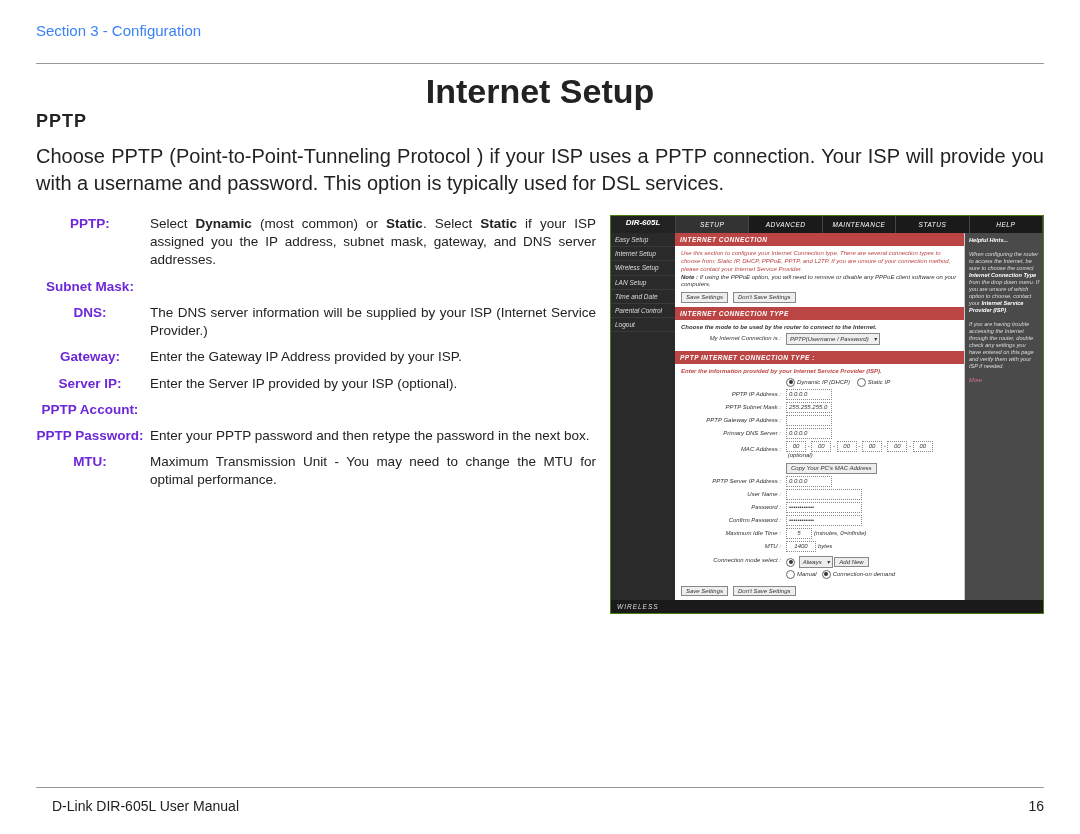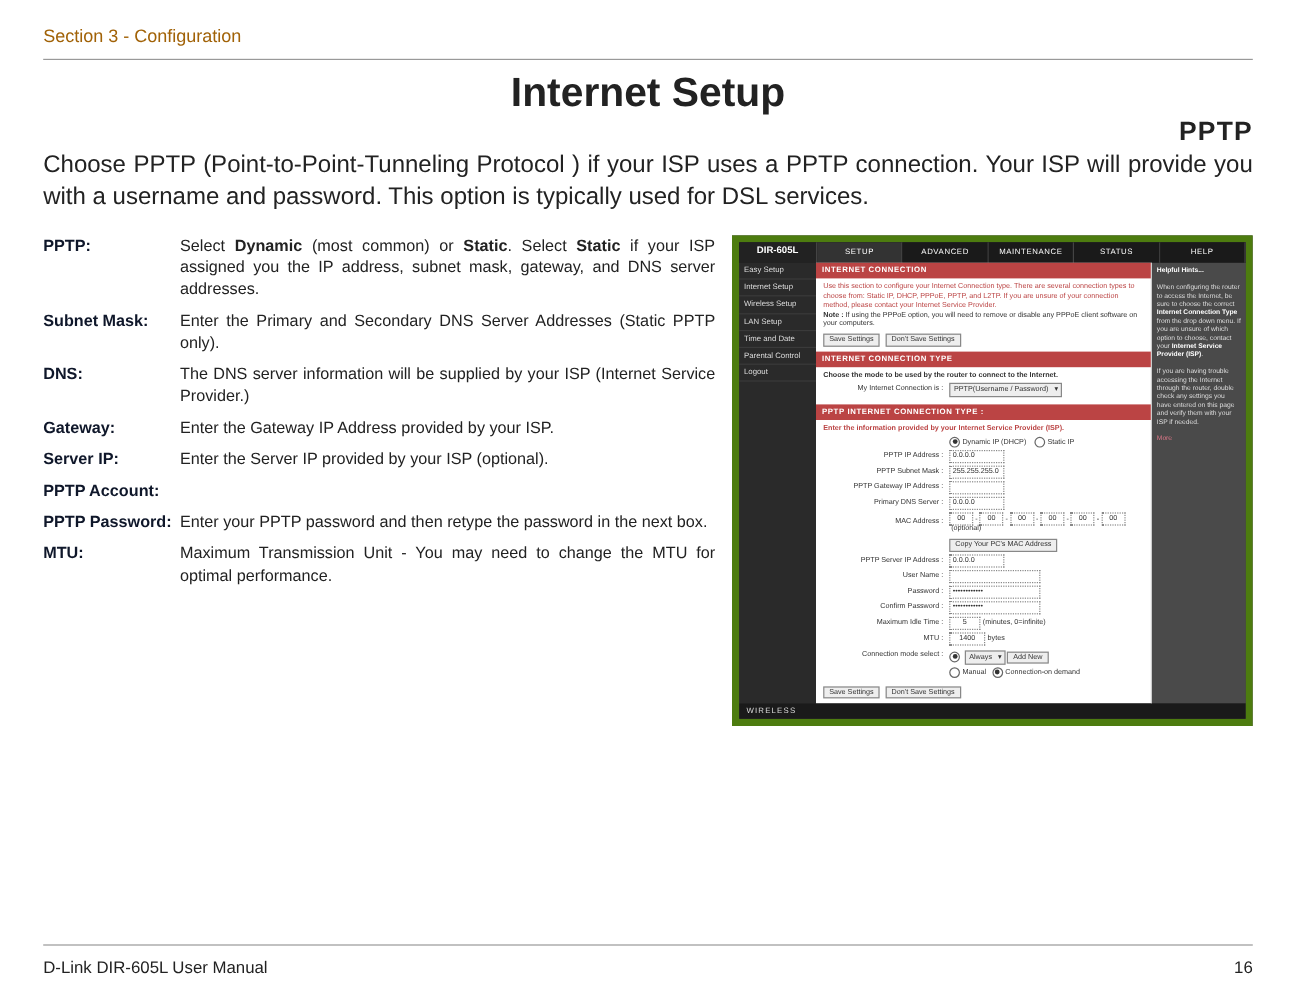--- a/index.html
+++ b/index.html
@@ -15,39 +15,39 @@
   }
   .page {
     padding: 22px 36px 20px 36px;
     box-sizing: border-box;
     height: 100%;
     display: flex;
     flex-direction: column;
   }
   .top-header {
     font-size: 15px;
-    color: #a16207;
-    margin-bottom: 6px;
+    color: #3b82f6;
+    margin-bottom: 20px;
   }
   .rule {
     border: none;
     border-top: 1px solid #999;
     margin: 4px 0 8px 0;
   }
   h1 {
     text-align: center;
     font-size: 34px;
     font-weight: 700;
     margin: 0 0 0 0;
   }
   h2 {
-    text-align: right;
-    font-size: 22px;
+    text-align: left;
+    font-size: 18px;
     font-weight: 700;
-    margin: 0 0 1px 0;
+    margin: 0 0 11px 0;
     letter-spacing: 1px;
   }
   .intro {
     font-size: 20px;
     line-height: 1.35;
     margin: 0 0 18px 0;
     text-align: justify;
   }
   .content-row {
     display: flex;
@@ -57,42 +57,43 @@
   }
   .defs {
     flex: 0 0 560px;
   }
   .def {
     display: flex;
     margin-bottom: 8px;
   }
   .def-term {
     flex: 0 0 108px;
-    text-align: left;
-    color: #0f172a;
+    text-align: center;
+    color: #6d28d9;
     font-weight: 700;
     font-size: 13.5px;
     padding-right: 6px;
     line-height: 1.35;
   }
   .def-desc {
     flex: 1;
     font-size: 13.5px;
     line-height: 1.35;
     text-align: justify;
   }
   .def-desc b { font-weight: 700; }
   .screenshot {
     flex: 1;
     font-size: 7px;
     line-height: 1.1;
   }
   .scr-outer {
-    border: 6px solid #4d7c0f;
-    background: #404040;
+    border: 1px solid #4d7c0f;
+    background: #4c1d95;
+    font-style: italic;
   }
   .scr-topbar {
     display: flex;
     background: #181818;
     color: #fff;
   }
   .scr-brand {
     flex: 0 0 64px;
     background: #222;
     color: #fff;
@@ -233,20 +234,21 @@
     font-size: 6.5px;
     padding: 3px 6px;
     letter-spacing: 1px;
   }
   .footer {
     display: flex;
     justify-content: space-between;
     font-size: 14px;
     margin-top: auto;
     padding-top: 6px;
+    margin-left: 16px;
   }
   .rule-bottom {
     border: none;
     border-top: 1px solid #999;
     margin: 6px 0 4px 0;
   }
 </style>
 </head>
 <body>
 
@@ -261,21 +263,20 @@
 
   <div class="content-row">
 
     <div class="defs" id="defs">
         <div class="def">
           <div class="def-term">PPTP:</div>
           <div class="def-desc">Select <b>Dynamic</b> (most common) or <b>Static</b>. Select <b>Static</b> if your ISP assigned you the IP address, subnet mask, gateway, and DNS server addresses.</div>
         </div>
         <div class="def">
           <div class="def-term">Subnet Mask:</div>
-          <div class="def-desc">Enter the Primary and Secondary DNS Server Addresses (Static PPTP only).</div>
         </div>
         <div class="def">
           <div class="def-term">DNS:</div>
           <div class="def-desc">The DNS server information will be supplied by your ISP (Internet Service Provider.)</div>
         </div>
         <div class="def">
           <div class="def-term">Gateway:</div>
           <div class="def-desc">Enter the Gateway IP Address provided by your ISP.</div>
         </div>
         <div class="def">

